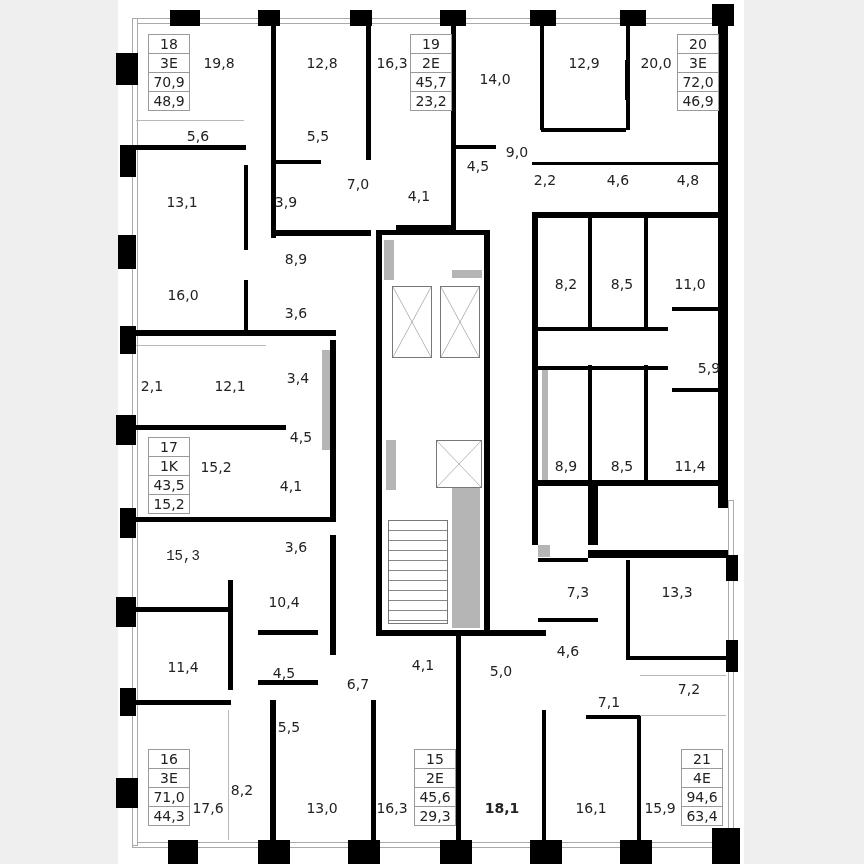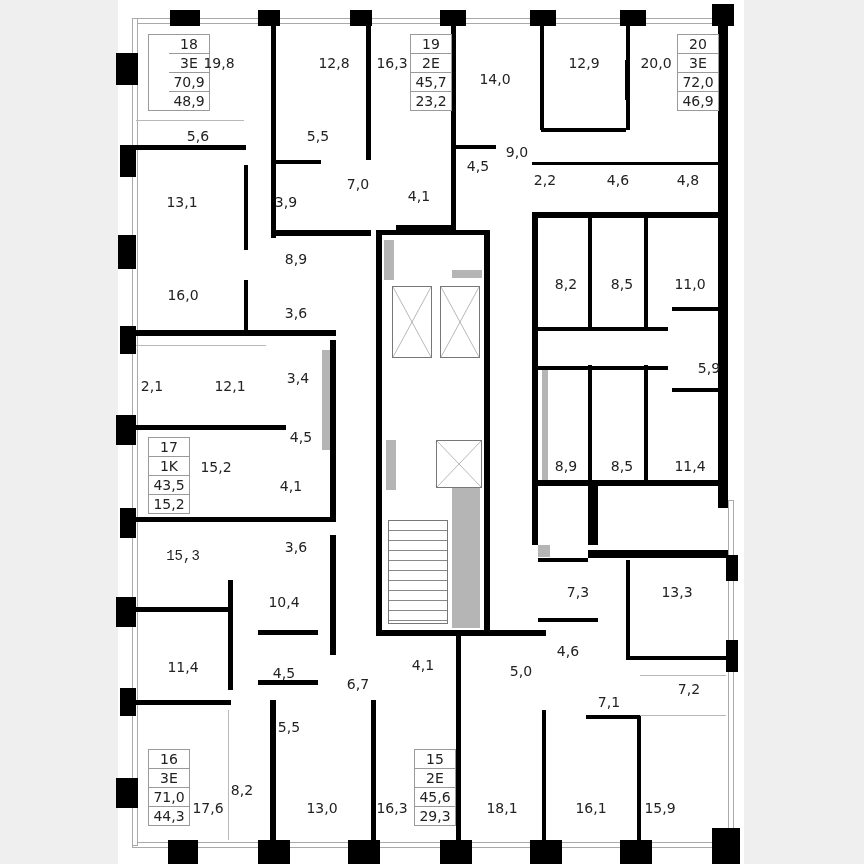--- a/index.html
+++ b/index.html
@@ -141,21 +141,21 @@
       </svg>
   </div>
   <div class="stairs" style="left:388px;top:520px;width:58px;height:102px;"></div>
 
   <div class="hair" style="left:136px;top:120px;width:108px;height:1px;"></div>
   <div class="hair" style="left:136px;top:345px;width:130px;height:1px;"></div>
   <div class="hair" style="left:228px;top:710px;width:1px;height:130px;"></div>
   <div class="hair" style="left:640px;top:715px;width:86px;height:1px;"></div>
   <div class="hair" style="left:640px;top:675px;width:86px;height:1px;"></div>
 
-  <div class="badge" style="left:148px;top:34px;padding-left:20px;">
+  <div class="badge" style="left:148px;top:34px;">
     <div>18</div>
     <div>3E</div>
     <div>70,9</div>
     <div>48,9</div>
   </div>
   <div class="badge" style="left:410px;top:34px;">
     <div>19</div>
     <div>2E</div>
     <div>45,7</div>
     <div>23,2</div>
@@ -177,23 +177,29 @@
     <div>3E</div>
     <div>71,0</div>
     <div>44,3</div>
   </div>
   <div class="badge" style="left:414px;top:749px;">
     <div>15</div>
     <div>2E</div>
     <div>45,6</div>
     <div>29,3</div>
   </div>
+  <div class="badge" style="left:681px;top:749px;">
+    <div>21</div>
+    <div>4E</div>
+    <div>94,6</div>
+    <div>63,4</div>
+  </div>
 
   <span class="lbl" style="left:219px;top:63px;">19,8</span>
-  <span class="lbl" style="left:322px;top:63px;margin-left:12px;">12,8</span>
+  <span class="lbl" style="left:322px;top:63px;">12,8</span>
   <span class="lbl" style="left:392px;top:63px;">16,3</span>
   <span class="lbl" style="left:495px;top:79px;">14,0</span>
   <span class="lbl" style="left:584px;top:63px;">12,9</span>
   <span class="lbl" style="left:656px;top:63px;">20,0</span>
   <span class="lbl" style="left:198px;top:136px;">5,6</span>
   <span class="lbl" style="left:318px;top:136px;">5,5</span>
   <span class="lbl" style="left:182px;top:202px;">13,1</span>
   <span class="lbl" style="left:286px;top:202px;">3,9</span>
   <span class="lbl" style="left:358px;top:184px;">7,0</span>
   <span class="lbl" style="left:419px;top:196px;">4,1</span>
@@ -220,25 +226,25 @@
   <span class="lbl" style="left:690px;top:466px;">11,4</span>
   <span class="lbl" style="left:183px;top:556px;font-family:Liberation Mono, monospace;">15,3</span>
   <span class="lbl" style="left:296px;top:547px;">3,6</span>
   <span class="lbl" style="left:284px;top:602px;">10,4</span>
   <span class="lbl" style="left:578px;top:592px;">7,3</span>
   <span class="lbl" style="left:677px;top:592px;">13,3</span>
   <span class="lbl" style="left:183px;top:667px;">11,4</span>
   <span class="lbl" style="left:284px;top:673px;">4,5</span>
   <span class="lbl" style="left:358px;top:684px;">6,7</span>
   <span class="lbl" style="left:423px;top:665px;">4,1</span>
-  <span class="lbl" style="left:501px;top:671px;margin-left:20px;">5,0</span>
+  <span class="lbl" style="left:501px;top:671px;">5,0</span>
   <span class="lbl" style="left:568px;top:651px;">4,6</span>
   <span class="lbl" style="left:609px;top:702px;">7,1</span>
   <span class="lbl" style="left:689px;top:689px;">7,2</span>
   <span class="lbl" style="left:289px;top:727px;">5,5</span>
   <span class="lbl" style="left:242px;top:790px;">8,2</span>
   <span class="lbl" style="left:208px;top:808px;">17,6</span>
   <span class="lbl" style="left:322px;top:808px;text-align:right;">13,0</span>
   <span class="lbl" style="left:392px;top:808px;">16,3</span>
-  <span class="lbl" style="left:502px;top:808px;">18,1</span>
+  <span class="lbl" style="left:502px;top:808px;font-weight:bold;">18,1</span>
   <span class="lbl" style="left:591px;top:808px;">16,1</span>
   <span class="lbl" style="left:660px;top:808px;">15,9</span>
 </div>
 
 </body></html>

